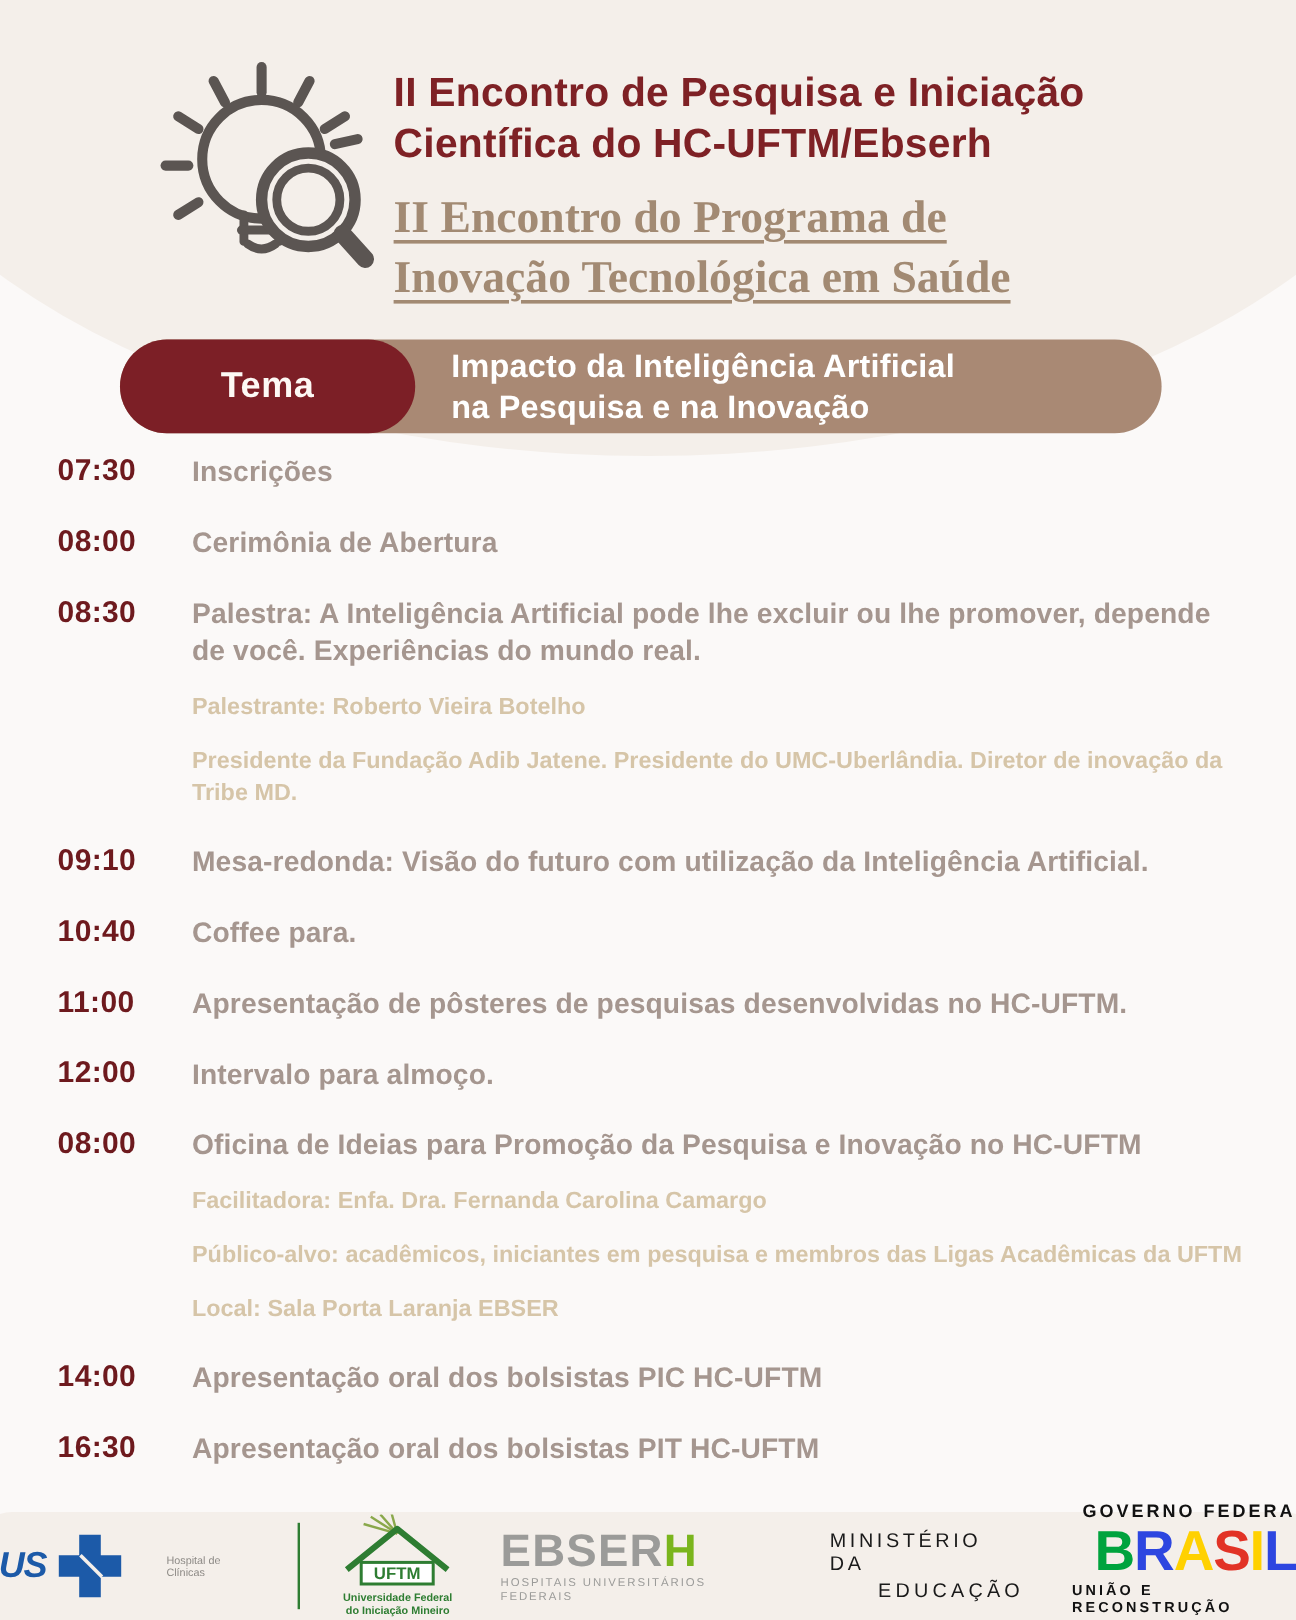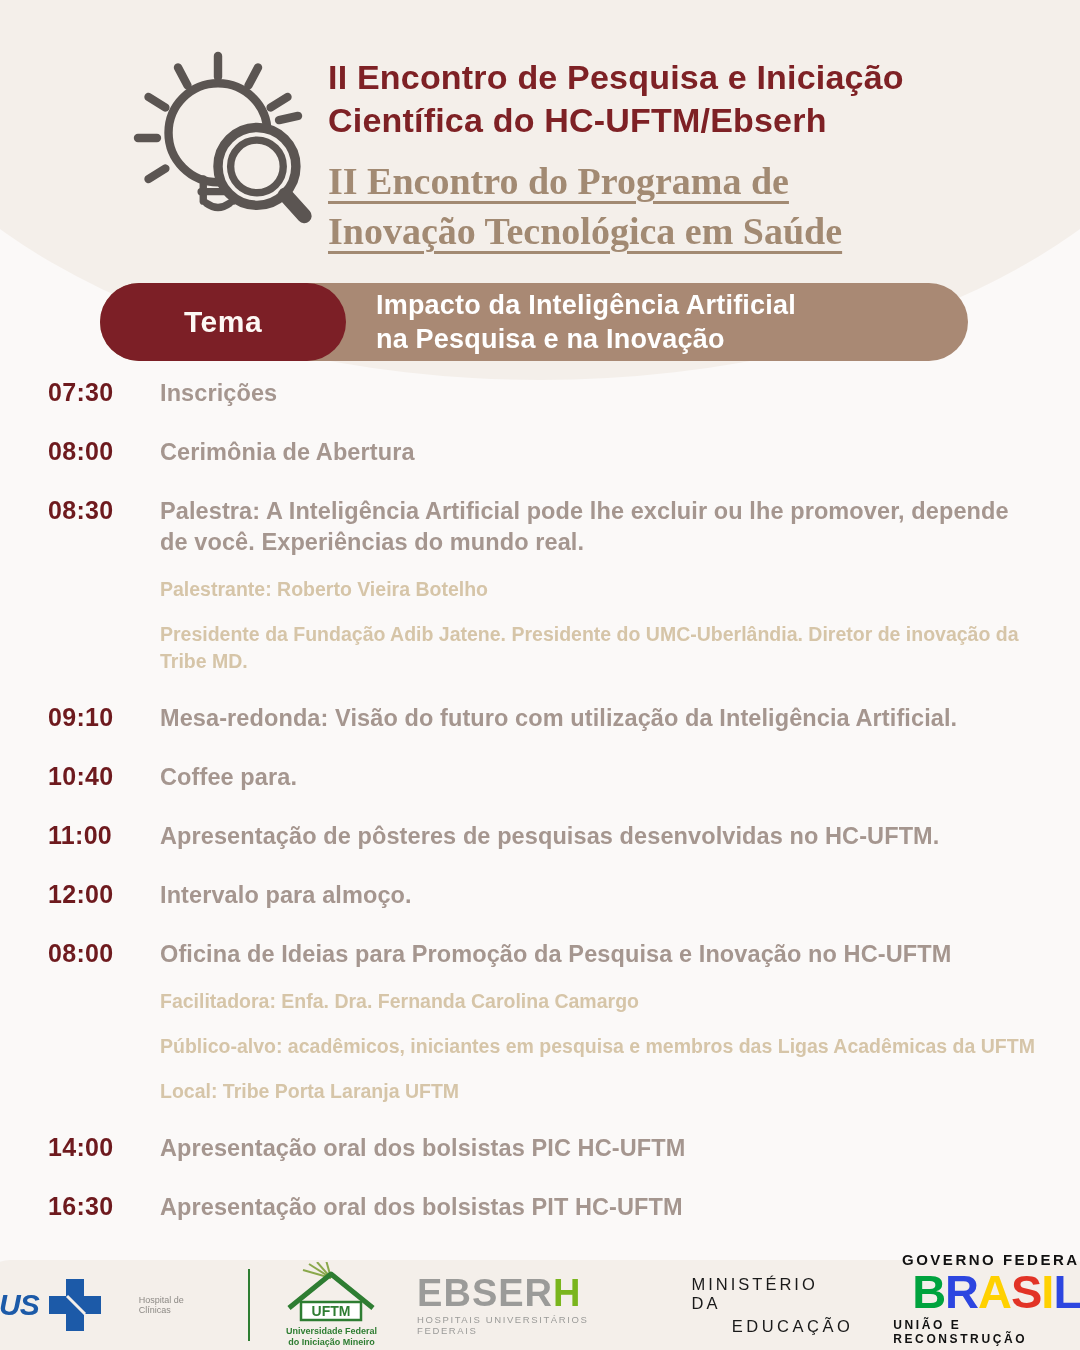--- a/index.html
+++ b/index.html
@@ -162,21 +162,21 @@
         <div class="item-title">Intervalo para almoço.</div>
       </div>
     </div>
 
     <div class="row">
       <div class="time">08:00</div>
       <div class="content">
         <div class="item-title">Oficina de Ideias para Promoção da Pesquisa e Inovação no HC-UFTM</div>
       <div class="item-detail">Facilitadora: Enfa. Dra. Fernanda Carolina Camargo</div>
           <div class="item-detail">Público-alvo: acadêmicos, iniciantes em pesquisa e membros das Ligas Acadêmicas da UFTM</div>
-          <div class="item-detail">Local: Tribe Porta Laranja UFTM</div>
+          <div class="item-detail">Local: Sala Porta Laranja EBSER</div>
         </div>
     </div>
 
     <div class="row">
       <div class="time">14:00</div>
       <div class="content">
         <div class="item-title">Apresentação oral dos bolsistas PIC HC-UFTM</div>
       </div>
     </div>
 

